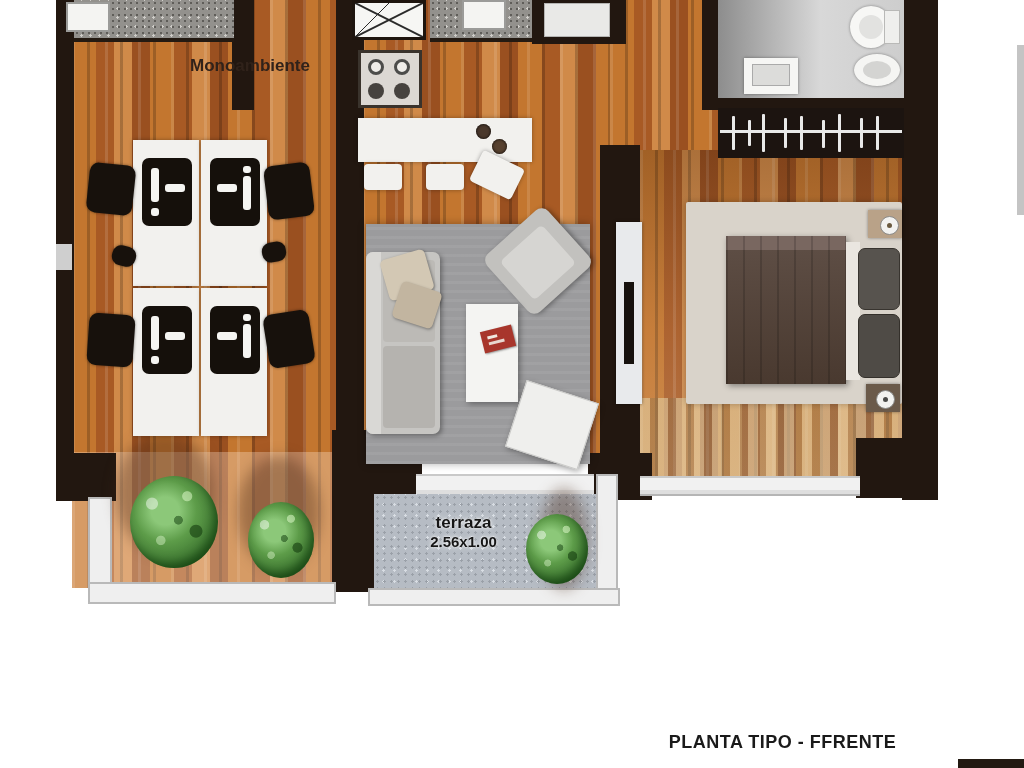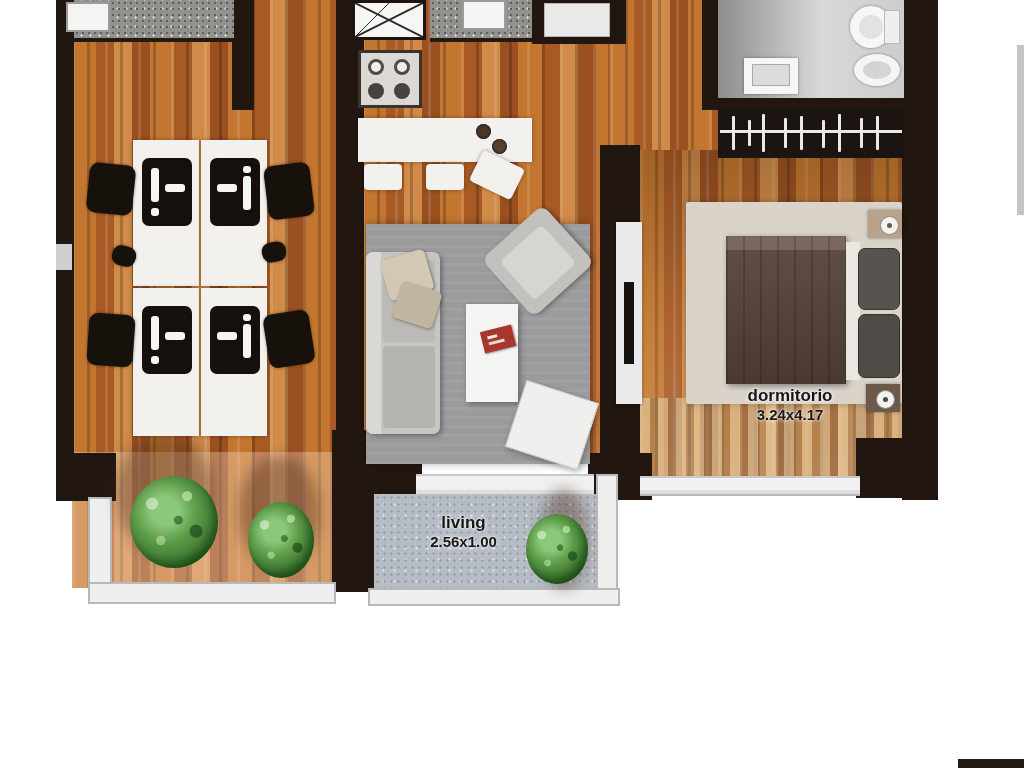--- a/index.html
+++ b/index.html
@@ -191,26 +191,24 @@
     <div class="mbar" style="left:33px;top:8px;width:8px;height:7px;"></div>
   </div>
   <div class="abs chair" style="left:88px;top:164px;width:46px;height:50px;transform:rotate(6deg);"></div>
   <div class="abs chair" style="left:266px;top:164px;width:46px;height:54px;transform:rotate(-7deg);"></div>
   <div class="abs chair" style="left:88px;top:314px;width:46px;height:52px;transform:rotate(4deg);"></div>
   <div class="abs chair" style="left:266px;top:312px;width:46px;height:54px;transform:rotate(-9deg);"></div>
   <div class="abs chair" style="left:112px;top:246px;width:24px;height:20px;transform:rotate(14deg);"></div>
   <div class="abs chair" style="left:262px;top:242px;width:24px;height:20px;transform:rotate(-10deg);"></div>
 
   <div class="abs lbl" style="left:150px;top:55px;width:200px;font-size:17px;color:#30221a;">
-  </div>
-  <div class="abs lbl glow" style="left:715px;top:385px;width:150px;font-size:17px;">
-    <div>dormitorio</div>
-    <div class="dims">3.24x4.17</div>
+    <div>Monoambiente</div>
   </div>
   <div class="abs lbl glow" style="left:396px;top:512px;width:135px;font-size:17px;">
-    <div>living</div>
+    <div>terraza</div>
     <div class="dims">2.56x1.00</div>
   </div>
 
+  <div class="abs" style="left:655px;top:732px;width:255px;font-size:18px;font-weight:bold;letter-spacing:.5px;color:#1a1a1a;text-align:center;">PLANTA TIPO - FFRENTE</div>
   <div class="abs" style="left:1017px;top:45px;width:7px;height:170px;background:#c4c4c4;"></div>
   <div class="abs" style="left:958px;top:759px;width:66px;height:9px;background:#231a12;"></div>
 
 </div>
 
 </body></html>

